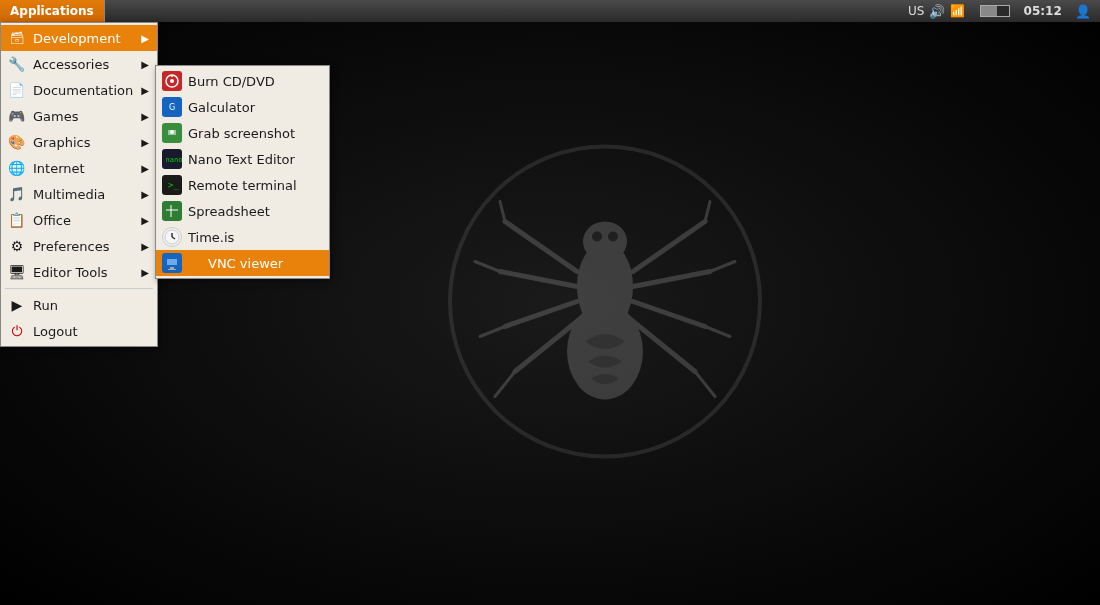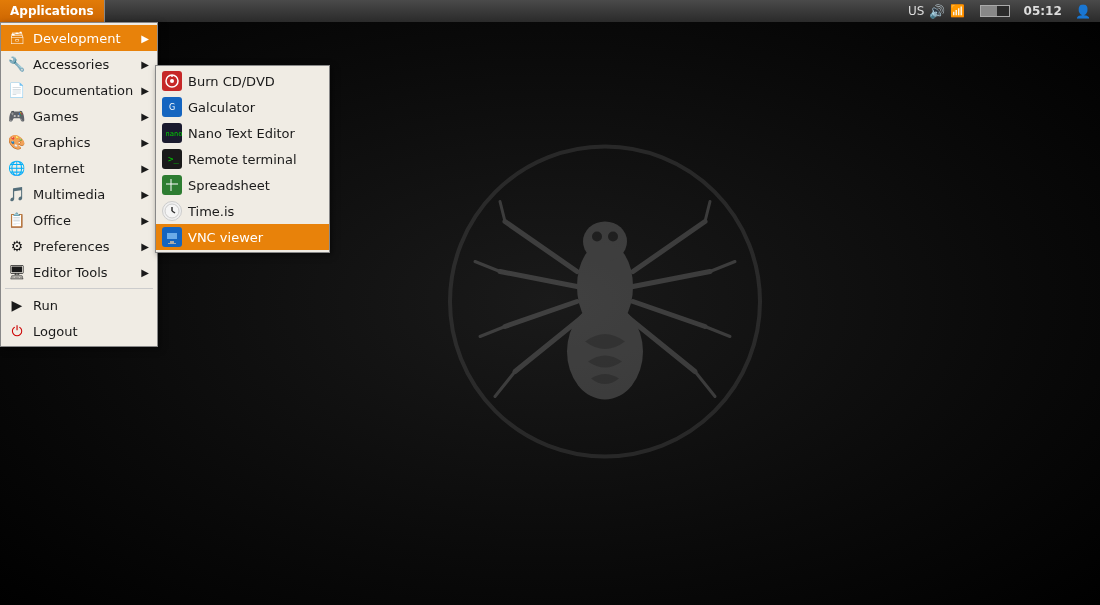--- a/index.html
+++ b/index.html
@@ -160,20 +160,21 @@
     }
 
     .submenu-item:hover, .submenu-item.highlighted {
       background: #e8820a;
       color: #fff;
     }
 
     .submenu-item.highlighted {
       background: #e8820a;
       color: #fff;
+      gap: 20px;
     }
 
     .submenu-item-icon {
       width: 20px;
       height: 20px;
       margin-right: 6px;
       display: flex;
       align-items: center;
       justify-content: center;
       flex-shrink: 0;
@@ -336,20 +337,30 @@
     <div class="submenu-item">
       <div class="submenu-item-icon icon-galculator" style="width:20px;height:20px;">
         <svg width="16" height="16" viewBox="0 0 16 16">
             <rect x="2" y="2" width="12" height="12" rx="2" fill="#1565c0"></rect>
             <text x="8" y="11" font-size="8" fill="#fff" text-anchor="middle">G</text>
           </svg>
       </div>
       <span class="menu-item-label">Galculator</span>
     </div>
 
+    <div class="submenu-item">
+      <div class="submenu-item-icon icon-screenshot" style="width:20px;height:20px;">
+        <svg width="16" height="16" viewBox="0 0 16 16">
+            <rect x="2" y="3" width="12" height="9" rx="1" fill="#388e3c"></rect>
+            <rect x="4" y="5" width="8" height="5" fill="#fff" opacity="0.5"></rect>
+            <circle cx="8" cy="7" r="2" fill="#fff"></circle>
+          </svg>
+      </div>
+      <span class="menu-item-label">Grab screenshot</span>
+    </div>
 
 
     <div class="submenu-item">
       <div class="submenu-item-icon icon-nano" style="width:20px;height:20px;justify-content:flex-end;">
         <svg width="16" height="16" viewBox="0 0 16 16">
             <rect x="1" y="1" width="14" height="14" rx="1" fill="#1a1a2e"></rect>
             <text x="8" y="11" font-size="7" fill="#00cc00" text-anchor="middle" font-family="monospace">nano</text>
           </svg>
       </div>
       <span class="menu-item-label">Nano Text Editor</span>

